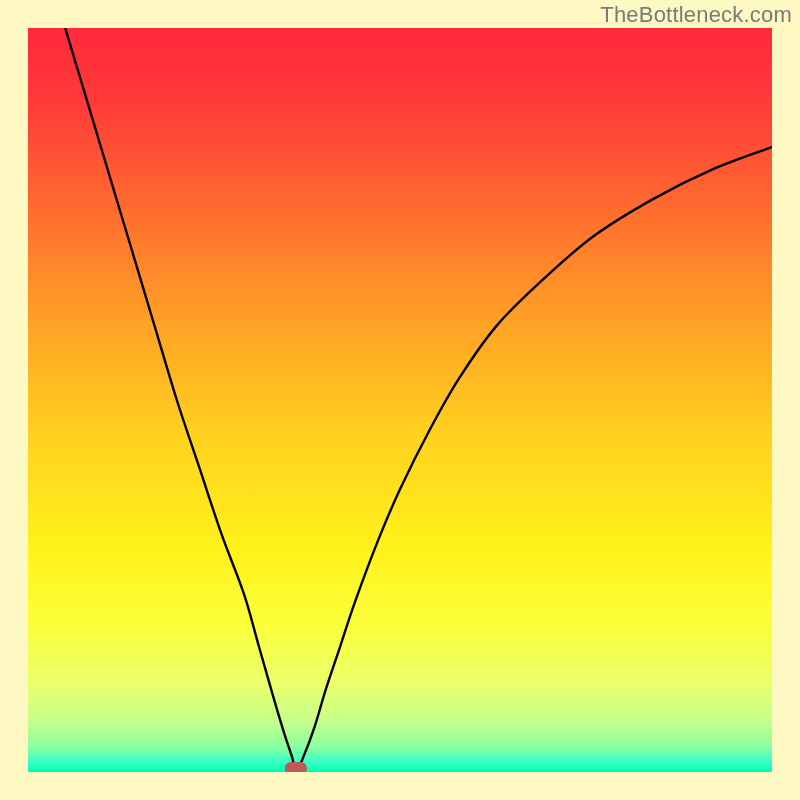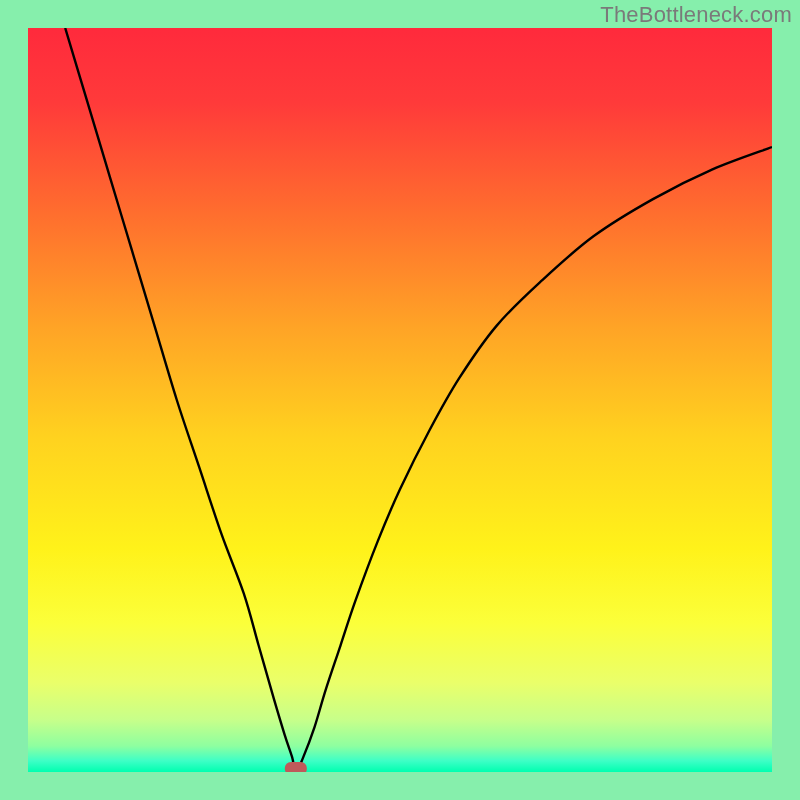--- a/index.html
+++ b/index.html
@@ -6,21 +6,21 @@
     margin: 0;
     padding: 0;
     width: 800px;
     height: 800px;
     background: #000;
     font-family: Arial, Helvetica, sans-serif;
   }
   .outer {
     width: 800px;
     height: 800px;
-    background: #86efac;
+    background: #fef9c3;
     position: relative;
   }
   .attribution {
     position: absolute;
     top: 2px;
     right: 8px;
     color: #7a7a7a;
     font-size: 22px;
     font-weight: 500;
     letter-spacing: 0.2px;

